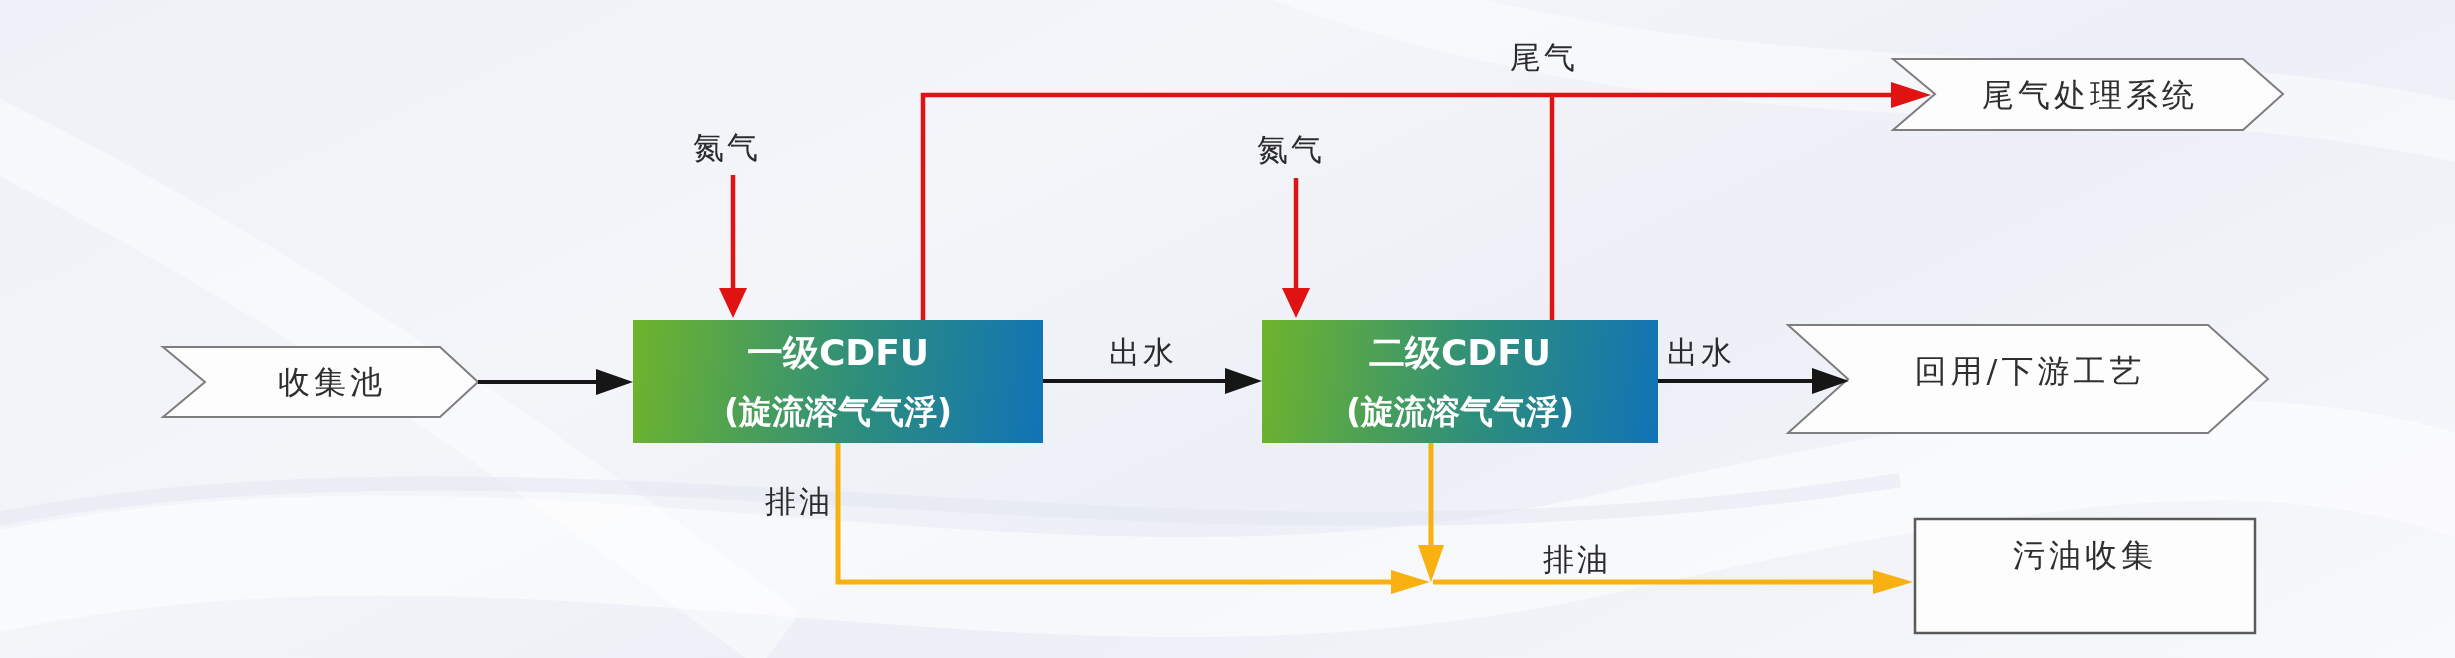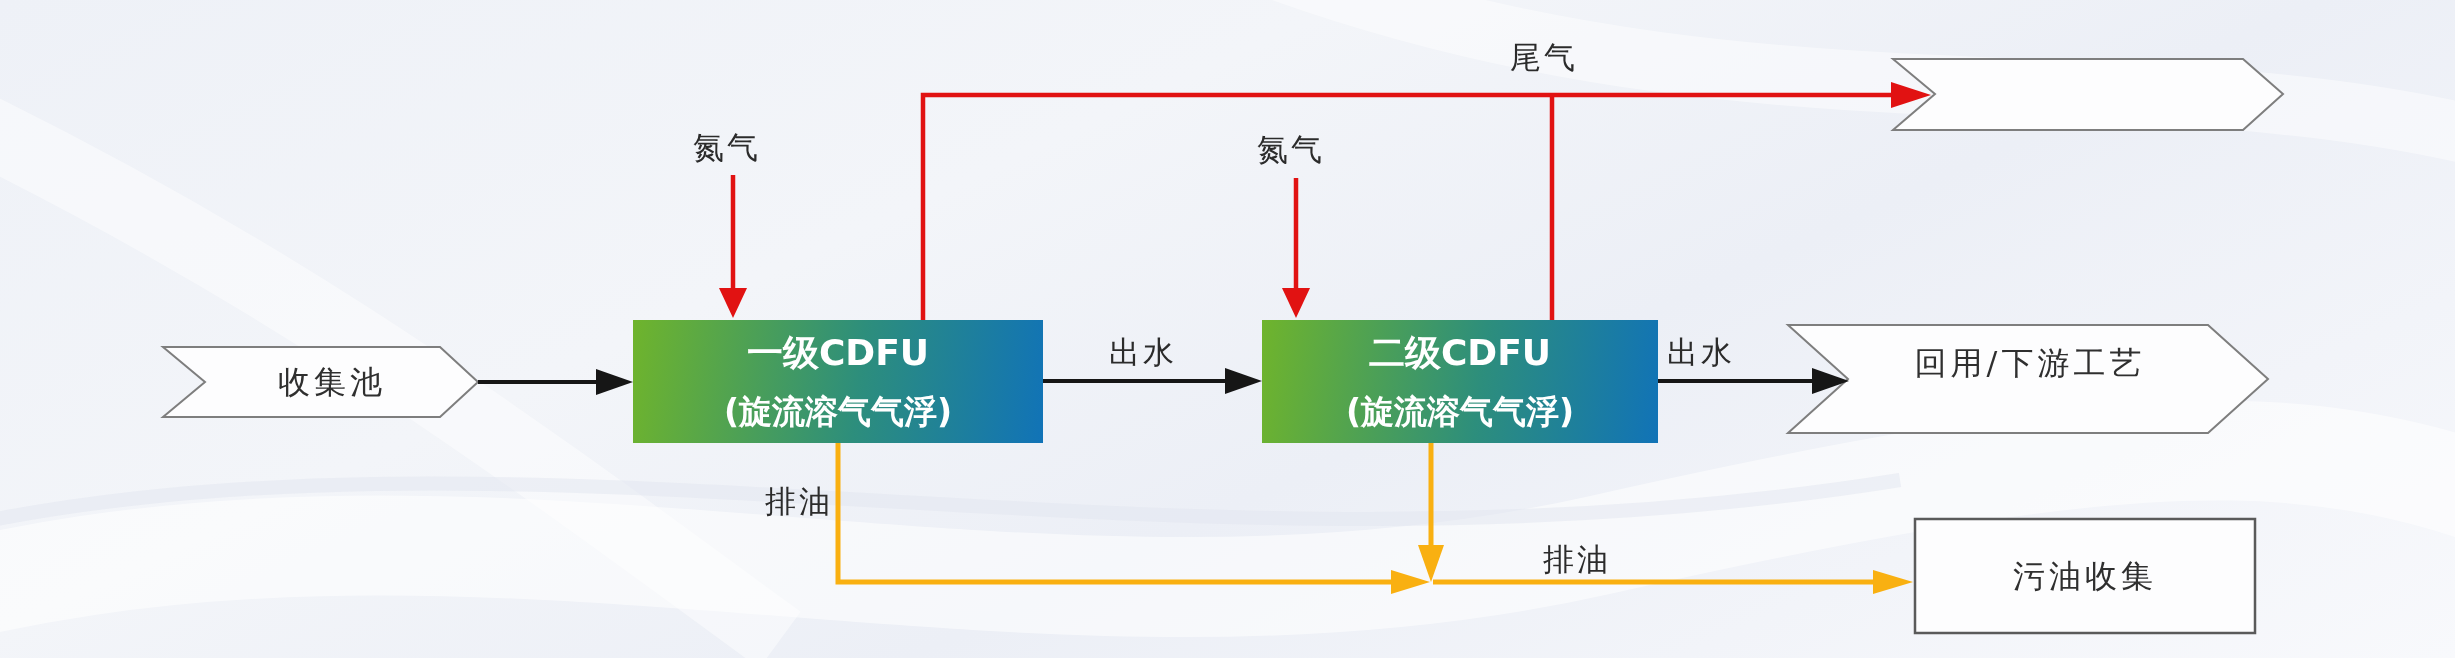--- a/index.html
+++ b/index.html
@@ -97,22 +97,23 @@
     <div class="cdfu-title">一级CDFU</div>
     <div class="cdfu-subtitle">(旋流溶气气浮)</div>
   </div>
 
   <div class="cdfu-box" style="left:1262px;top:320px;width:396px;">
     <div class="cdfu-title">二级CDFU</div>
     <div class="cdfu-subtitle">(旋流溶气气浮)</div>
   </div>
 
   <div class="node-lbl" style="left:332px;top:383px;">收集池</div>
-  <div class="node-lbl" style="left:2030px;top:364px;">回用/下游工艺</div>
-  <div class="node-lbl" style="left:2085px;top:577px;">污油收集</div>
+  <div class="node-lbl" style="left:2090px;top:96px;">尾气处理系统</div>
+  <div class="node-lbl" style="left:2030px;top:372px;">回用/下游工艺</div>
+  <div class="node-lbl" style="left:2085px;top:556px;">污油收集</div>
 
   <div class="lbl" style="left:727px;top:148px;">氮气</div>
   <div class="lbl" style="left:1291px;top:150px;">氮气</div>
   <div class="lbl" style="left:1544px;top:58px;">尾气</div>
   <div class="lbl" style="left:1143px;top:353px;">出水</div>
   <div class="lbl" style="left:1701px;top:353px;">出水</div>
   <div class="lbl" style="left:799px;top:502px;">排油</div>
   <div class="lbl" style="left:1577px;top:560px;">排油</div>
 
 </div>

